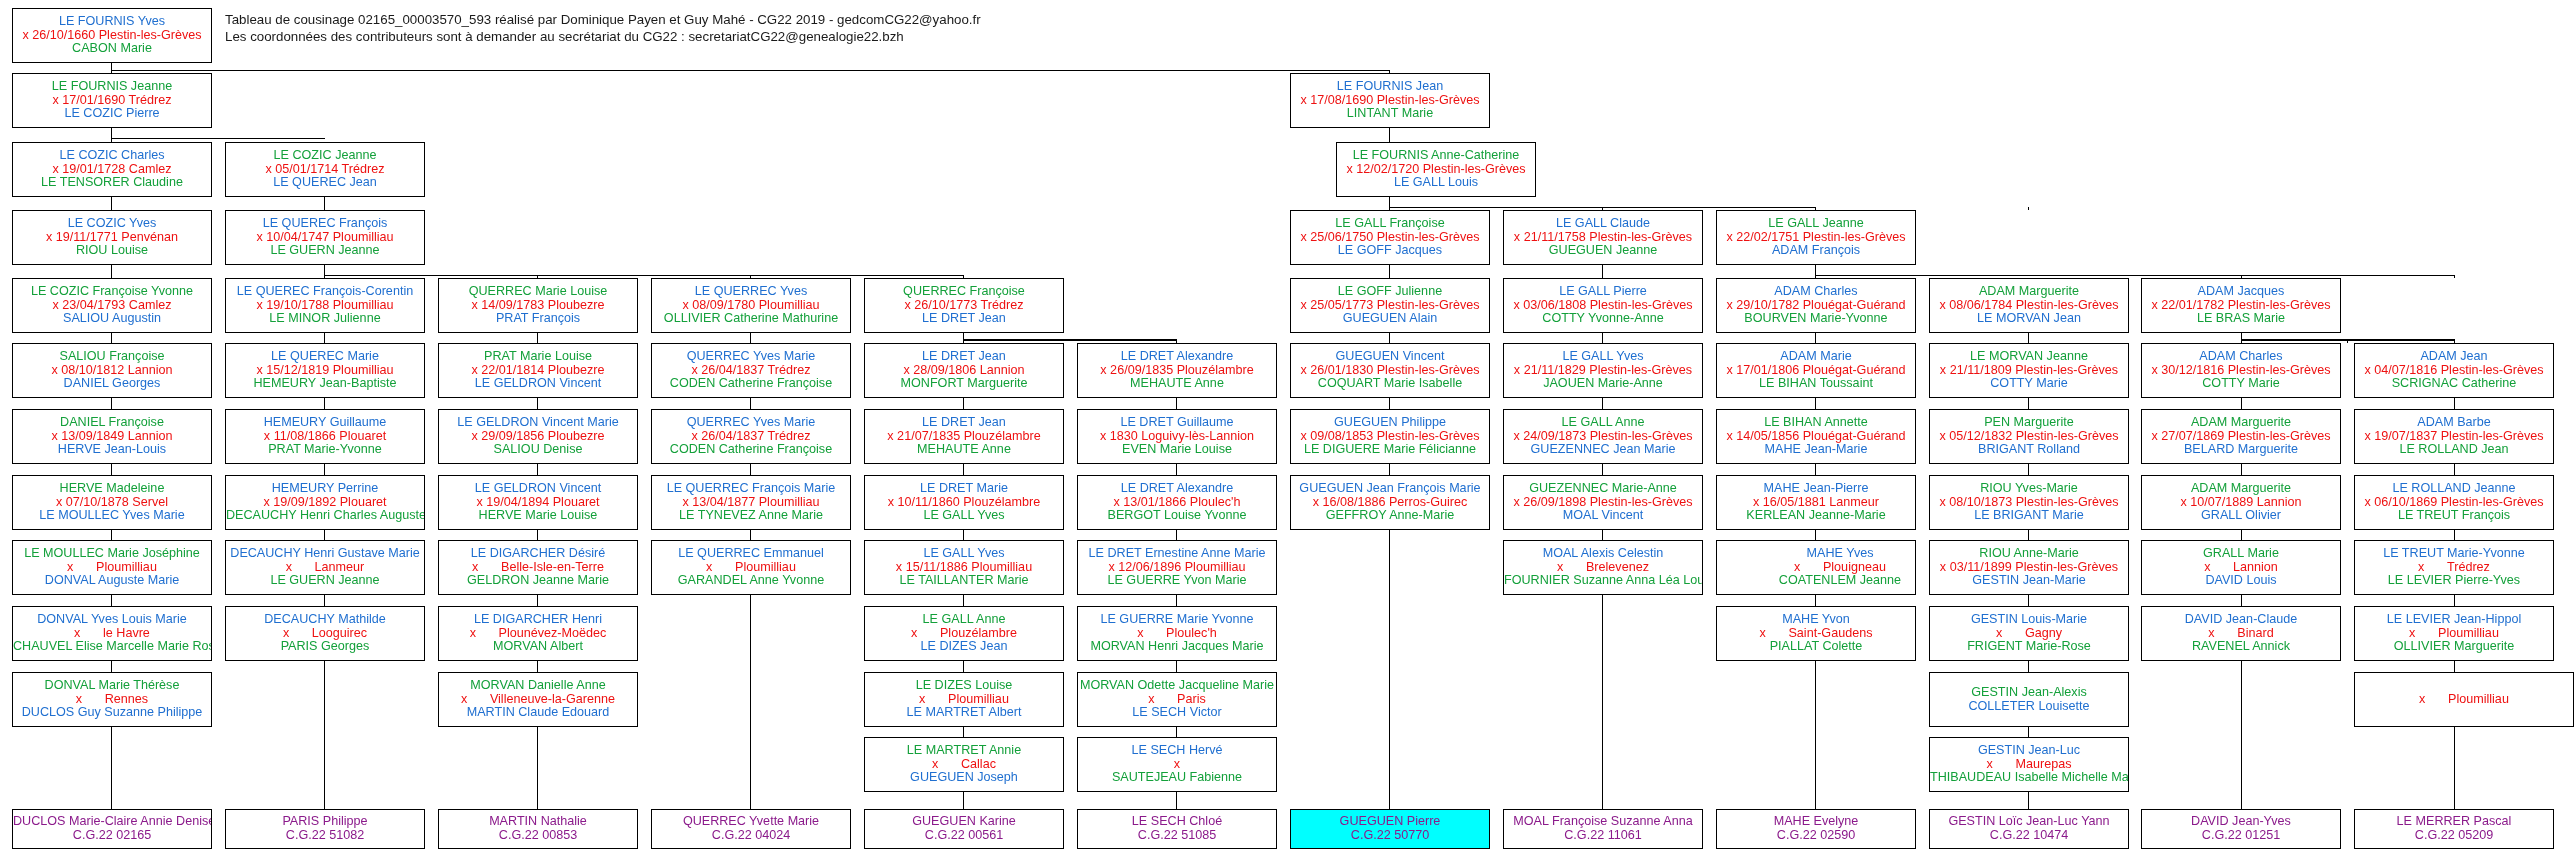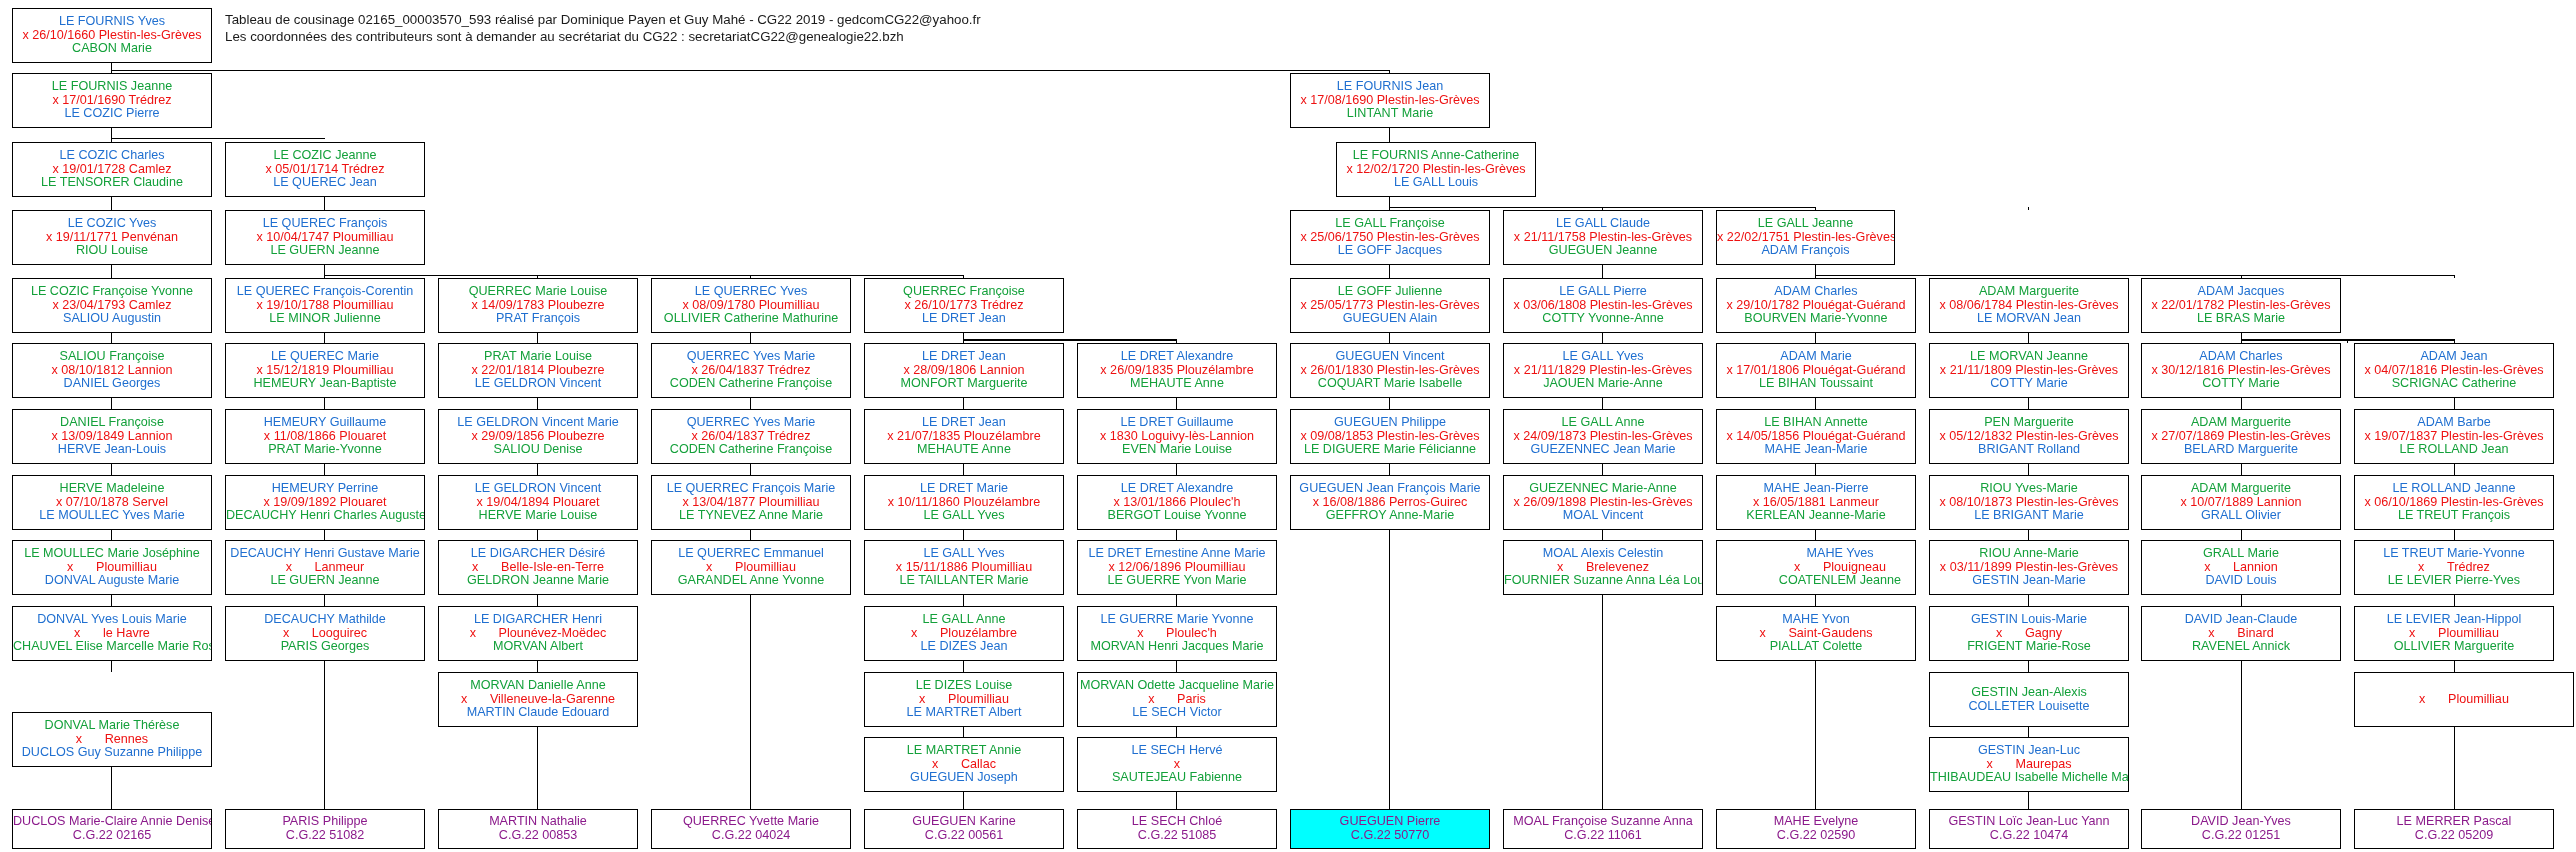--- a/index.html
+++ b/index.html
@@ -203,21 +203,21 @@
       <div class="box" style="left:1290px;top:210px;width:200px;height:55px;">
         <span class="l nf">LE GALL Françoise</span>
         <span class="l mx">x 25/06/1750 Plestin-les-Grèves</span>
         <span class="l nm">LE GOFF Jacques</span>
       </div>
       <div class="box" style="left:1503px;top:210px;width:200px;height:55px;">
         <span class="l nm">LE GALL Claude</span>
         <span class="l mx">x 21/11/1758 Plestin-les-Grèves</span>
         <span class="l nf">GUEGUEN Jeanne</span>
       </div>
-      <div class="box" style="left:1716px;top:210px;width:179px;height:55px;">
+      <div class="box" style="left:1716px;top:210px;width:200px;height:55px;">
         <span class="l nf">LE GALL Jeanne</span>
         <span class="l mx">x 22/02/1751 Plestin-les-Grèves</span>
         <span class="l nm">ADAM François</span>
       </div>
       <div class="box" style="left:12px;top:278px;width:200px;height:55px;">
         <span class="l nf">LE COZIC Françoise Yvonne</span>
         <span class="l mx">x 23/04/1793 Camlez</span>
         <span class="l nm">SALIOU Augustin</span>
       </div>
       <div class="box" style="left:225px;top:278px;width:200px;height:55px;">
@@ -538,21 +538,21 @@
       <div class="box" style="left:2141px;top:606px;width:200px;height:55px;">
         <span class="l nm">DAVID Jean-Claude</span>
         <span class="l mx"><span>x</span><span class="sp"></span><span>Binard</span></span>
         <span class="l nf">RAVENEL Annick</span>
       </div>
       <div class="box" style="left:2354px;top:606px;width:200px;height:55px;">
         <span class="l nm">LE LEVIER Jean-Hippol</span>
         <span class="l mx"><span>x</span><span class="sp"></span><span>Ploumilliau</span></span>
         <span class="l nf">OLLIVIER Marguerite</span>
       </div>
-      <div class="box" style="left:12px;top:672px;width:200px;height:55px;margin-top:40px;">
+      <div class="box" style="left:12px;top:672px;width:200px;height:55px;">
         <span class="l nf">DONVAL Marie Thérèse</span>
         <span class="l mx"><span>x</span><span class="sp"></span><span>Rennes</span></span>
         <span class="l nm">DUCLOS Guy Suzanne Philippe</span>
       </div>
       <div class="box" style="left:438px;top:672px;width:200px;height:55px;">
         <span class="l nf">MORVAN Danielle Anne</span>
         <span class="l mx"><span>x</span><span class="sp"></span><span>Villeneuve-la-Garenne</span></span>
         <span class="l nm">MARTIN Claude Edouard</span>
       </div>
       <div class="box" style="left:864px;top:672px;width:200px;height:55px;">

